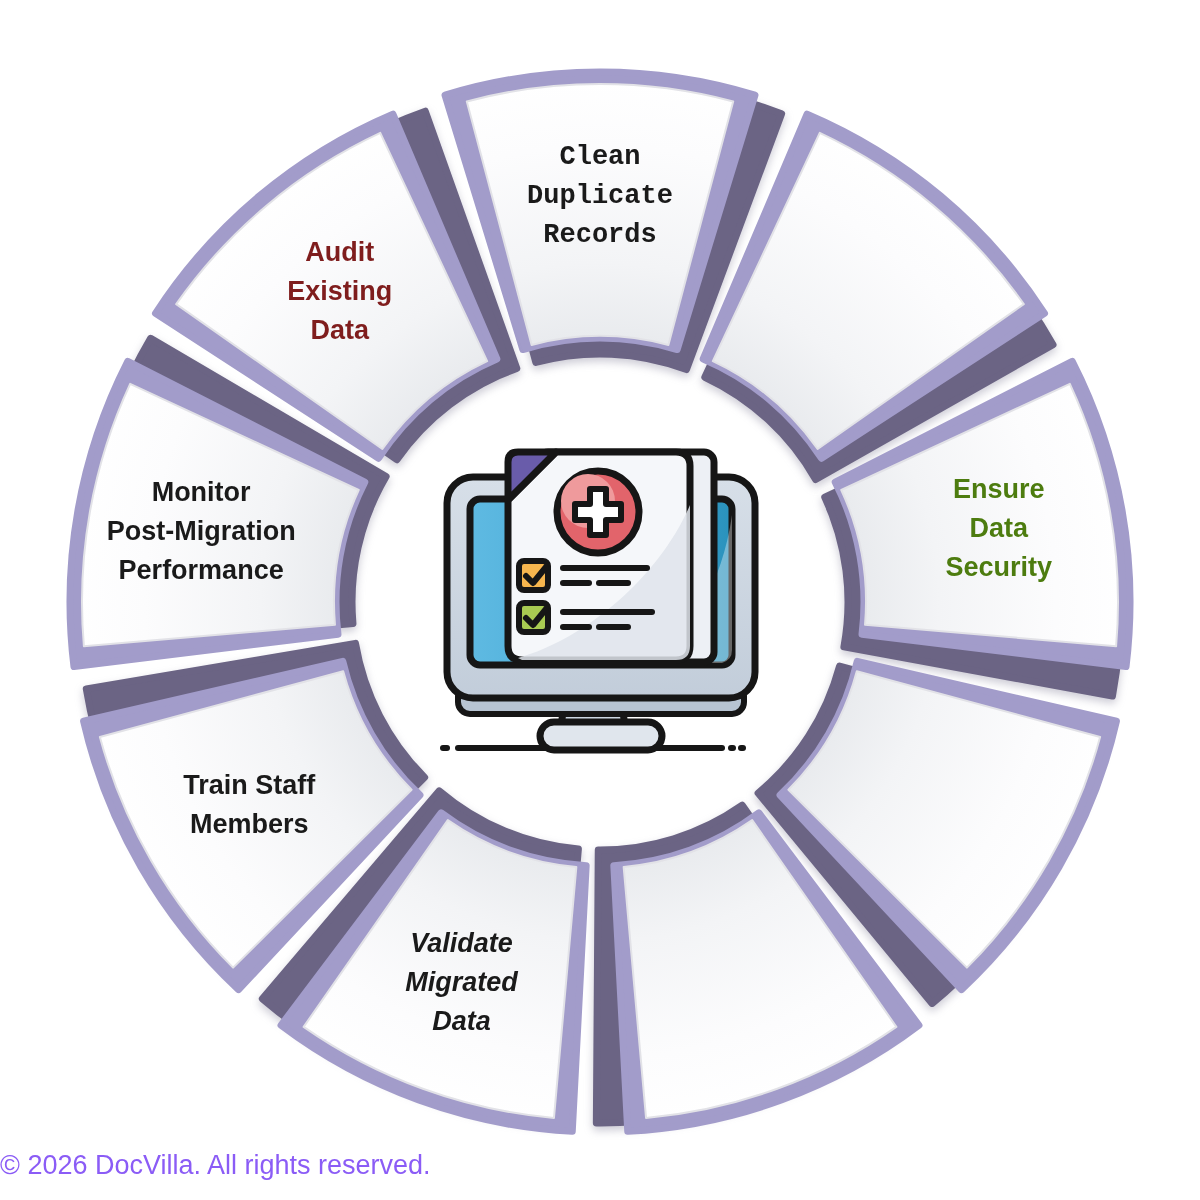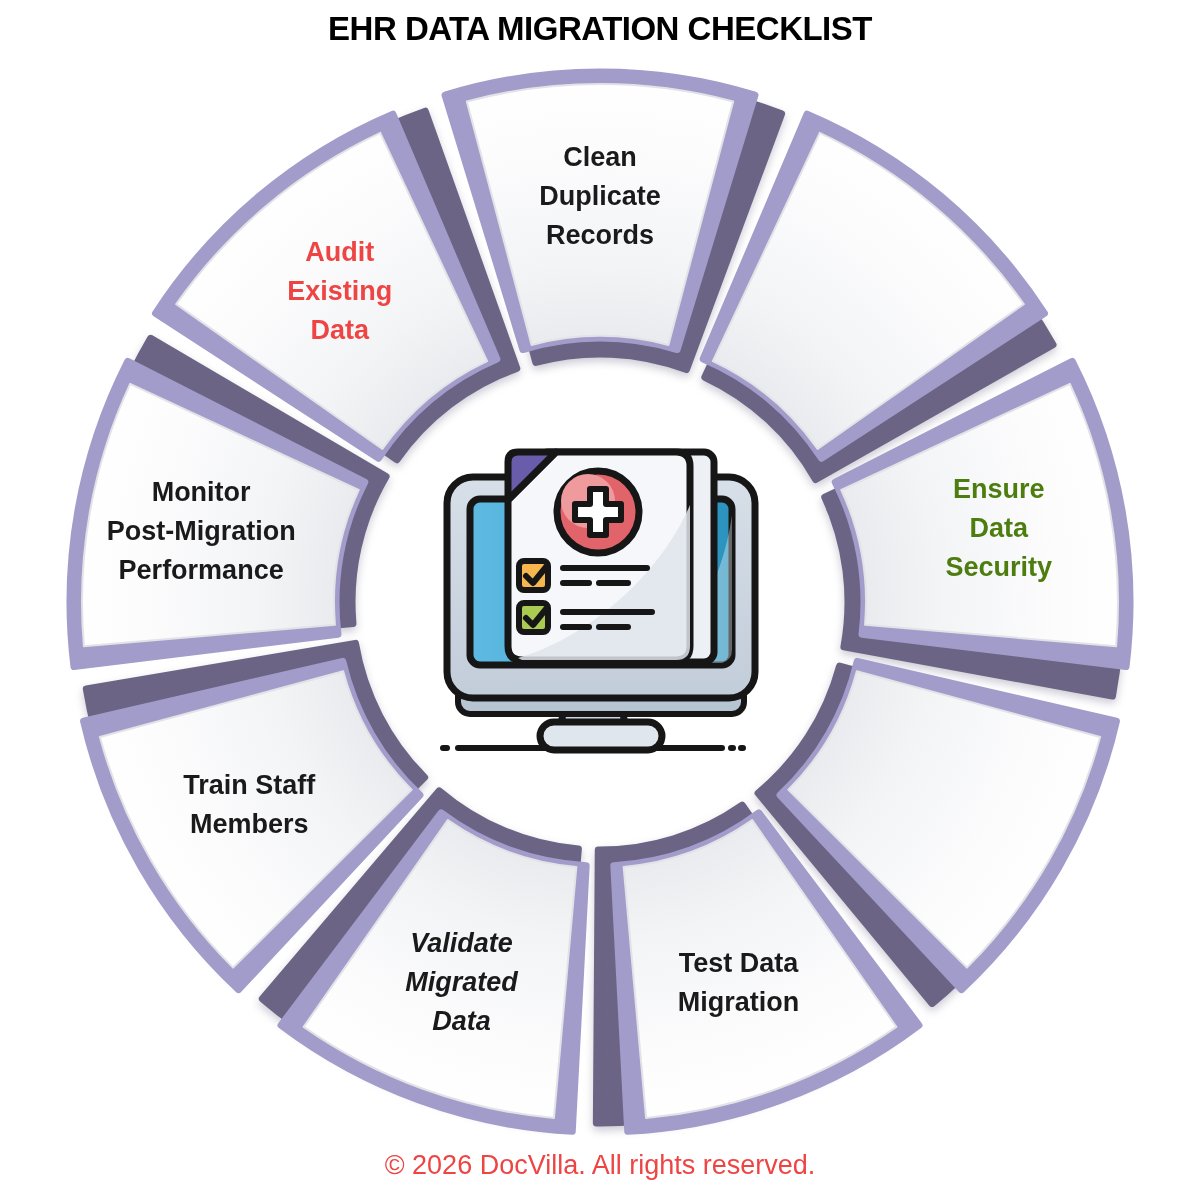--- a/index.html
+++ b/index.html
@@ -12,31 +12,30 @@
     font-size:33px;font-weight:bold;letter-spacing:-0.5px;color:#000;
   }
   #wheel-svg{position:absolute;left:0;top:0;width:1200px;height:1200px;}
   .labels{position:absolute;left:0;top:0;width:1200px;height:1200px;pointer-events:none;}
   .seg-label{
     position:absolute;width:320px;transform:translate(-50%,-50%);
     text-align:center;font-size:27px;font-weight:bold;line-height:1.45;
     color:#1a1a1a;white-space:pre-line;
   }
   .footer{
-    position:absolute;left:0;top:1150px;width:1200px;text-align:center;
-    font-size:27px;color:#ef4444;
+    position:absolute;left:0;top:1150px;width:1200px;text-align:left;
+    font-size:27px;color:#8b5cf6;
   }
   .dark-path{filter:drop-shadow(0px 4px 4px rgba(110,105,135,0.35));}
 </style>
 </head>
 <body>
 
 <div class="stage">
 
-  <div class="title">EHR DATA MIGRATION CHECKLIST</div>
 
   <svg id="wheel-svg" viewBox="0 0 1200 1200">
     <defs>
       <radialGradient id="gWedge" gradientUnits="userSpaceOnUse" cx="600" cy="602" r="530">
         <stop offset="0.50" stop-color="#e9ebee"></stop>
         <stop offset="0.64" stop-color="#f3f4f6"></stop>
         <stop offset="0.86" stop-color="#fcfcfd"></stop>
         <stop offset="1" stop-color="#ffffff"></stop>
       </radialGradient>
       <linearGradient id="gFrame" x1="0" y1="0" x2="0" y2="1">
@@ -121,35 +120,33 @@
       <path stroke-width="6" d="M526 618 l7 7 l13 -16"></path>
       <g stroke-width="6">
         <line x1="563" y1="612" x2="652" y2="612"></line>
         <line x1="563" y1="627" x2="589" y2="627"></line>
         <line x1="599" y1="627" x2="628" y2="627"></line>
       </g>
     </g>
   </svg>
 
   <div class="labels">
-    <div class="seg-label" style="left: 600px; top: 197px; color: rgb(26, 26, 26);">Clean
+    <div class="seg-label" style="left: 600px; top: 197px; color: rgb(26, 26, 26); font-family: Liberation Mono, monospace;">Clean
 Duplicate
 Records</div>
     <div class="seg-label" style="left: 998.847px; top: 529px; color: #4d7c0f;">Ensure
 Data
 Security</div>
-    <div class="seg-label" style="left: 738.518px; top: 982.576px; color: rgb(26, 26, 26);">Test Data
-Migration</div>
     <div class="seg-label" style="left: 461.482px; top: 982.576px; color: rgb(26, 26, 26); font-style: italic;">Validate
 Migrated
 Data</div>
     <div class="seg-label" style="left: 201.153px; top: 531.672px; color: rgb(26, 26, 26);">Monitor
 Post-Migration
 Performance</div>
     <div class="seg-label" style="left: 249.26px; top: 804.5px; color: rgb(26, 26, 26);">Train Staff
 Members</div>
-    <div class="seg-label" style="left: 339.671px; top: 291.752px; color: #ef4444;">Audit
+    <div class="seg-label" style="left: 339.671px; top: 291.752px; color: #7f1d1d;">Audit
 Existing
 Data</div>
   </div>
 
   <div class="footer">© 2026 DocVilla. All rights reserved.</div>
 </div>
 
 </body></html>

